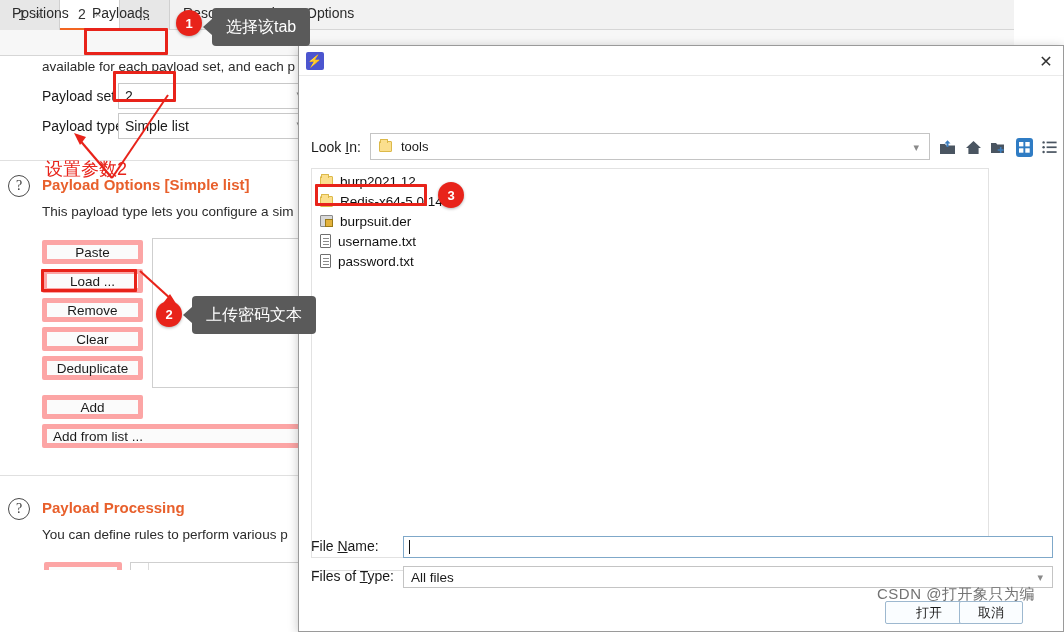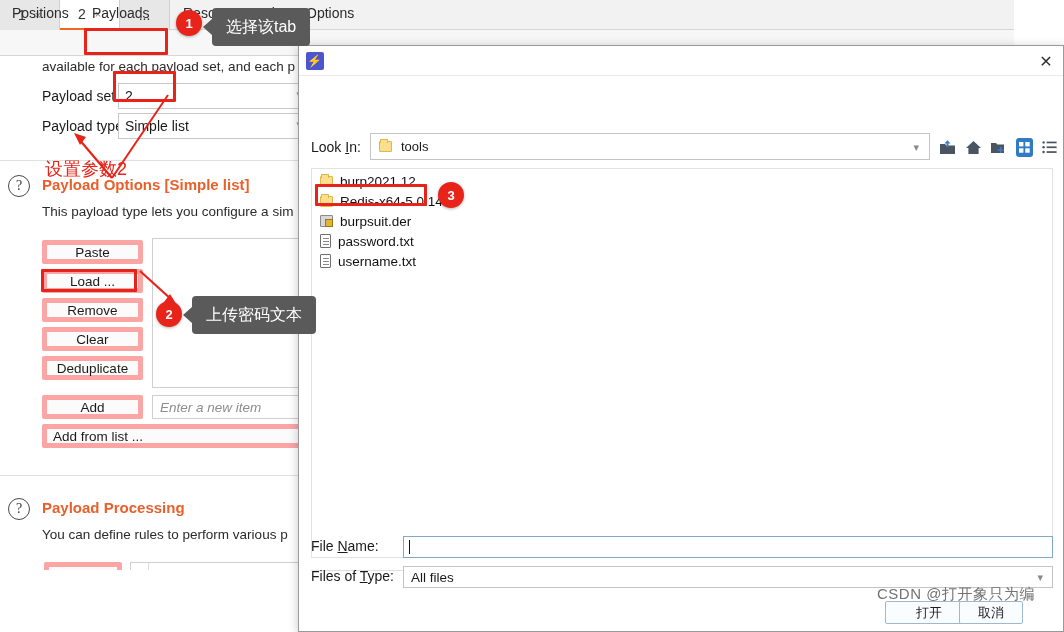--- a/index.html
+++ b/index.html
@@ -160,21 +160,21 @@
     position: absolute; left: 640px; top: 88px; width: 120px; height: 26px;
     display: flex; align-items: center; gap: 8px;
   }
   .tb-ico {
     width: 19px; height: 19px; display: flex; align-items: center;
     justify-content: center; color: #4a5561;
   }
   .tb-ico.sel { background: #2f7cc4; border-radius: 3px; color: #fff; }
 
   .fd-filelist {
-    position: absolute; left: 12px; top: 122px; width: 742px; height: 390px;
+    position: absolute; left: 12px; top: 122px; width: 678px; height: 390px;
     background: #fff; border: 1px solid #e2e2e2; padding-top: 2px;
   }
   .fd-row {
     position: relative; height: 20px; display: flex; align-items: center;
     padding-left: 8px; gap: 7px; font-size: 13.5px; color: #111;
   }
   .file-ico {
     width: 11px; height: 14px; background: #fff;
     border: 1px solid #6f6f6f; border-radius: 1px;
     flex: 0 0 auto; position: relative;
@@ -325,23 +325,20 @@
         <span>Clear</span>
       </div>
       <div class="btn" style="left:42px; top:300px; width:101px;">
         <span>Deduplicate</span>
       </div>
 
       <div class="listbox" style="left:152px; top:182px; width:160px; height:150px;"></div>
 
       <div class="btn" style="left:42px; top:339px; width:101px;">
         <span>Add</span>
-      </div>
-      <div class="textinput" style="left:152px; top:339px; width:160px;">
-        <span class="ph">Enter a new item</span>
       </div>
 
       <div class="btn wide-left" style="left:42px; top:368px; width:270px;">
         <span>Add from list ...</span>
       </div>
 
       <div class="hr-sep" style="left:0px; top:419px; width:310px;"></div>
 
       <div class="help-circle" style="left:8px; top:442px;">
         <span>?</span>
@@ -426,25 +423,25 @@
       <div class="fd-row">
         <span class="folder-ico"></span>
         <span>Redis-x64-5.0.14.1</span>
       </div>
       <div class="fd-row">
         <span class="cert-ico"></span>
         <span>burpsuit.der</span>
       </div>
       <div class="fd-row">
         <span class="file-ico"></span>
-        <span>password.txt</span>
+        <span>username.txt</span>
       </div>
       <div class="fd-row">
         <span class="file-ico"></span>
-        <span>username.txt</span>
+        <span>password.txt</span>
       </div>
     </div>
 
     <div class="fd-sep"></div>
 
     <div class="fd-lab" style="left:12px; top:492px;">
       <span>File </span><u>N</u><span>ame:</span>
     </div>
     <div class="fd-input" style="left:104px; top:490px; width:650px;">
       <span class="caret"></span>

